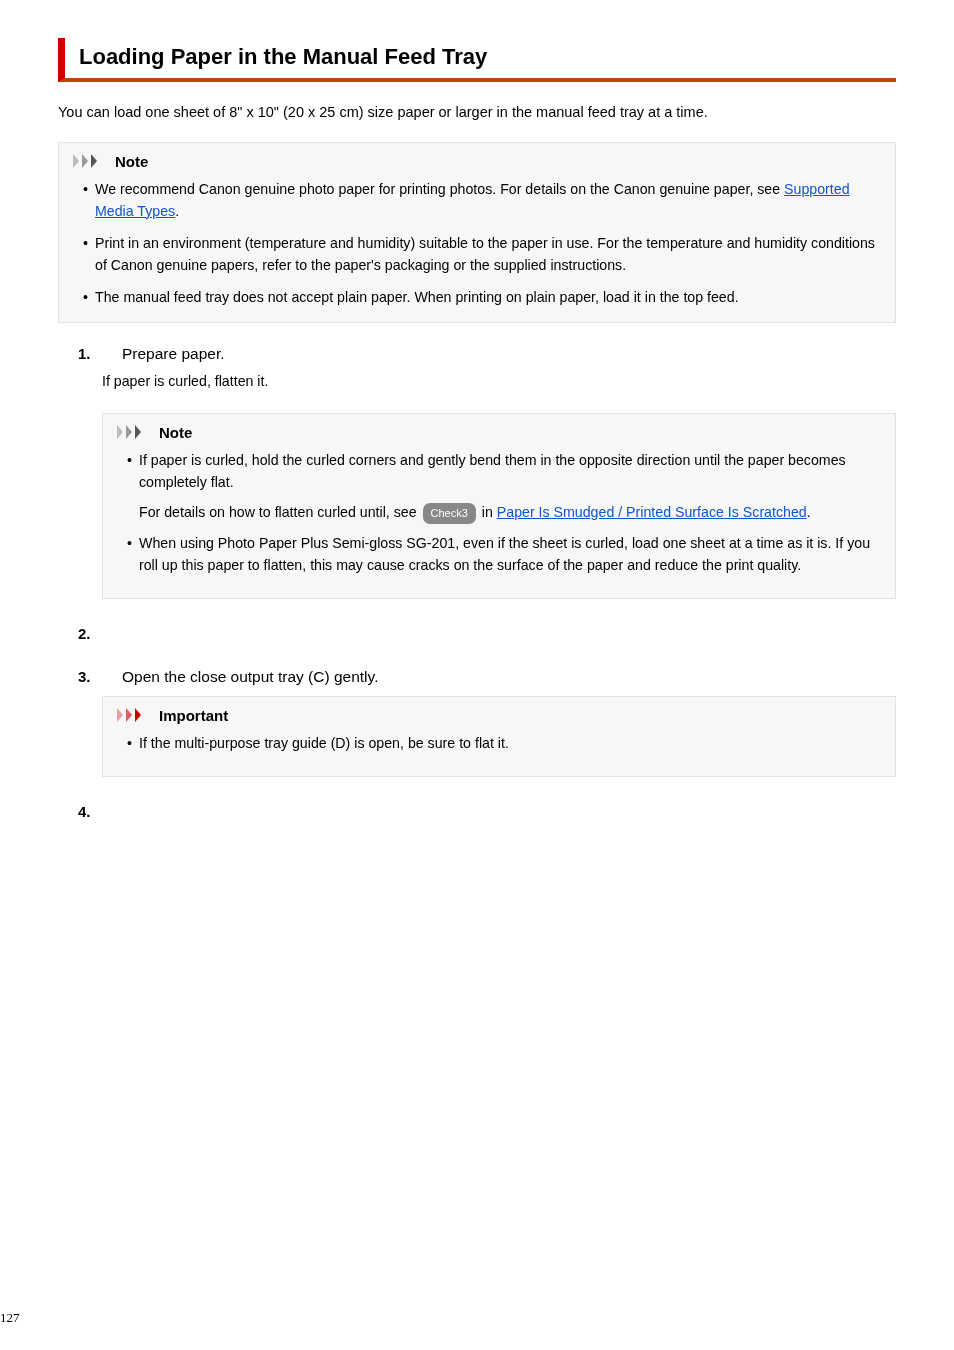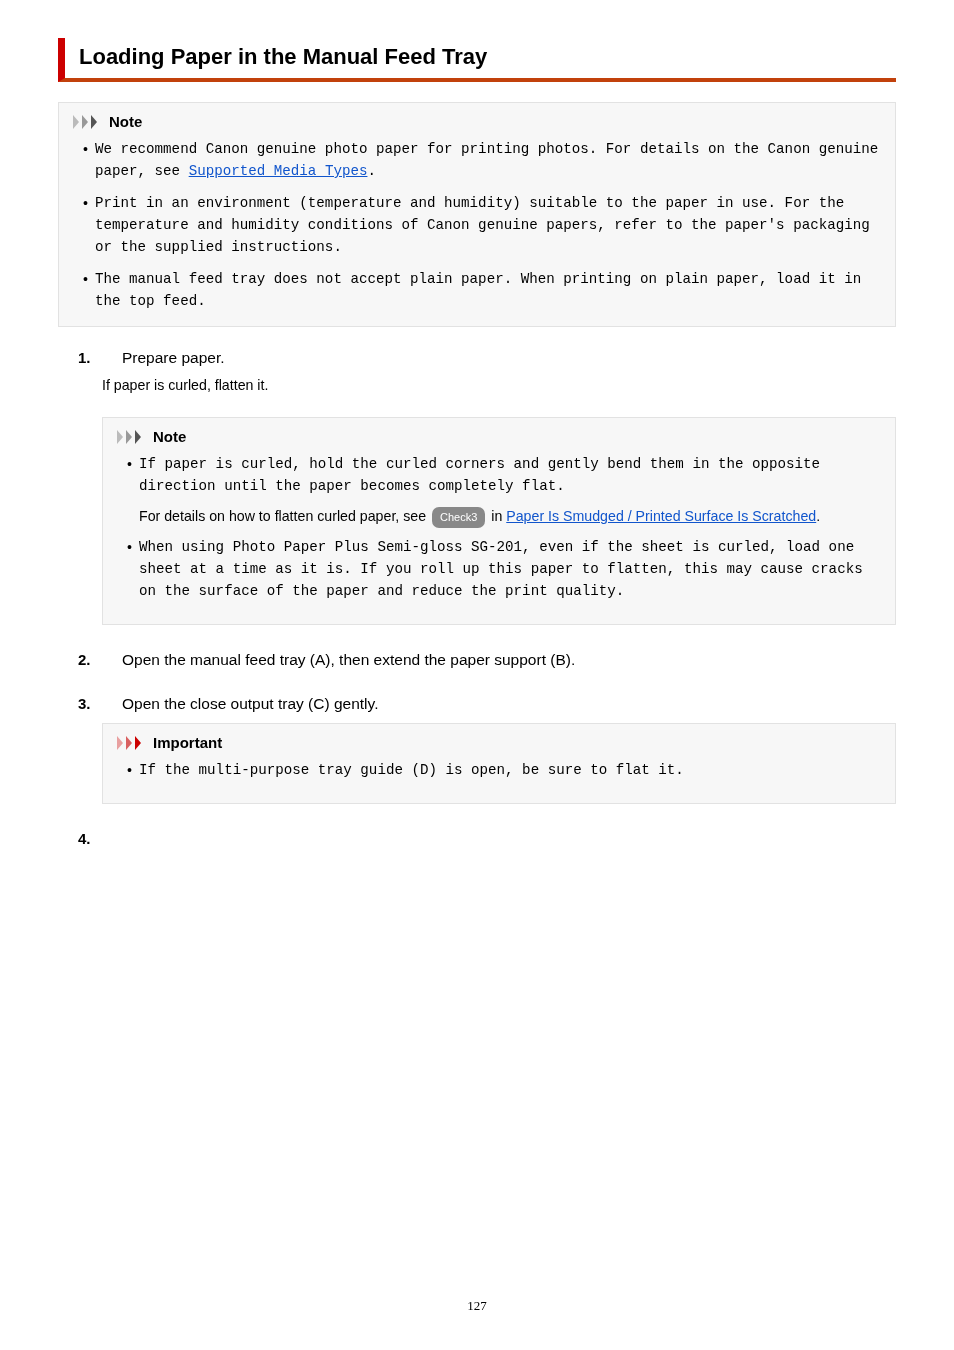--- a/index.html
+++ b/index.html
@@ -2,57 +2,58 @@
 <html><head>
 <meta charset="utf-8">
 <style>
   * { box-sizing: border-box; margin: 0; padding: 0; }
   html, body { width: 954px; height: 1350px; background: #ffffff; font-family: Arial, Helvetica, sans-serif; color: #000; }
   .page { padding: 38px 58px 0 58px; }
   .title-wrap { border-left: 7px solid #cc0000; padding: 6px 0 8px 14px; border-bottom: 4px solid #c2410c; margin-bottom: 20px; }
   .title { font-size: 22px; font-weight: bold; }
   .intro { font-size: 14.5px; margin-bottom: 18px; line-height: 1.5; }
   .callout { background: #f7f7f7; border: 1px solid #e2e2e2; padding: 10px 14px 14px 14px; margin-bottom: 22px; }
-  .callout-header { display: flex; align-items: center; margin-bottom: 8px; }
+  .callout-header { display: flex; align-items: center; gap: 6px; margin-bottom: 8px; }
   .chev { display: inline-flex; }
   .chev svg { display: block; }
   .callout-title { font-size: 15px; font-weight: bold; }
   .callout ul { list-style: none; padding-left: 10px; }
   .callout li { font-size: 14.2px; line-height: 1.55; margin-bottom: 10px; display: flex; }
   .callout li:last-child { margin-bottom: 0; }
   .bullet-dot { flex: 0 0 auto; width: 12px; }
-  .bullet-text { flex: 1 1 auto; font-family: Liberation Mono, monospace; }
+  .bullet-text { flex: 1 1 auto; }
   a.link { color: #1155cc; text-decoration: underline; }
   .step-list { list-style: none; padding-left: 20px; margin-top: 6px; }
   .step-item { margin-bottom: 26px; }
   .step-head { display: flex; align-items: baseline; margin-bottom: 10px; }
   .step-num { font-size: 15px; font-weight: bold; width: 24px; flex: 0 0 auto; }
   .step-title { font-size: 15.5px; margin-left: 20px; }
   .step-body { padding-left: 24px; }
   .step-sub { font-size: 14.2px; margin-bottom: 24px; }
   .nested-callout { background: #f7f7f7; border: 1px solid #e2e2e2; padding: 10px 14px 14px 14px; margin-top: 6px; }
   .nested-callout .callout-header { margin-bottom: 8px; }
   .nested-callout ul { padding-left: 10px; }
   .nested-callout li { font-size: 14.2px; line-height: 1.55; margin-bottom: 8px; display: block; }
   .sub-block { display: flex; margin-bottom: 8px; }
   .sub-block .bullet-dot { width: 12px; }
   .sub-para { font-size: 14.2px; line-height: 1.55; padding-left: 12px; margin-top: 4px; margin-bottom: 8px; }
   .check-badge { display: inline-block; background: #888888; color: #fff; font-size: 11px; padding: 2px 8px; vertical-align: baseline; border-radius: 7px; margin: 0 2px; }
-  .page-number { text-align: center; font-size: 13px; font-family: Georgia, 'Times New Roman', serif; position: absolute; bottom: 36px; left: 0; right: 0; }
+  .page-number { font-size: 13px; font-family: Georgia, 'Times New Roman', serif; position: absolute; bottom: 24px; left: 0; right: 0; }
   body { position: relative; }
 </style>
 </head>
 <body>
 
 <div class="page">
 
   <div class="title-wrap">
     <h1 class="title">Loading Paper in the Manual Feed Tray</h1>
   </div>
 
+  <p class="intro">You can load one sheet of 8" x 10" (20 x 25 cm) size paper or larger in the manual feed tray at a time.</p>
 
   <div class="callout">
     <div class="callout-header">
       <span class="chev">
         <svg width="36" height="14" viewBox="0 0 36 14">
           <polygon points="0,0 6,7 0,14" fill="#bbbbbb"></polygon>
           <polygon points="9,0 15,7 9,14" fill="#999999"></polygon>
           <polygon points="18,0 24,7 18,14" fill="#555555"></polygon>
         </svg>
       </span>
@@ -96,38 +97,37 @@
             </span>
             <span class="callout-title">Note</span>
           </div>
           <ul>
             <li>
               <div class="sub-block">
                 <span class="bullet-dot">•</span>
                 <span class="bullet-text">If paper is curled, hold the curled corners and gently bend them in the opposite direction until the paper becomes completely flat.</span>
               </div>
               <p class="sub-para">
-                <span>For details on how to flatten curled paper, see </span><span class="check-badge">Check3</span><span> in </span><a href="#" class="link">Paper Is Smudged / Printed Surface Is Scratched</a><span>.</span>
+                <span>For details on how to flatten curled until, see </span><span class="check-badge">Check3</span><span> in </span><a href="#" class="link">Paper Is Smudged / Printed Surface Is Scratched</a><span>.</span>
               </p>
             </li>
             <li>
               <div class="sub-block">
                 <span class="bullet-dot">•</span>
                 <span class="bullet-text">When using Photo Paper Plus Semi-gloss SG-201, even if the sheet is curled, load one sheet at a time as it is. If you roll up this paper to flatten, this may cause cracks on the surface of the paper and reduce the print quality.</span>
               </div>
             </li>
           </ul>
         </div>
       </div>
     </li>
 
     <li class="step-item">
       <div class="step-head">
         <span class="step-num">2.</span>
-        <span class="step-title">Open the manual feed tray (A), then extend the paper support (B).</span>
       </div>
     </li>
 
     <li class="step-item">
       <div class="step-head">
         <span class="step-num">3.</span>
         <span class="step-title">Open the close output tray (C) gently.</span>
       </div>
       <div class="step-body">
         <div class="nested-callout">

